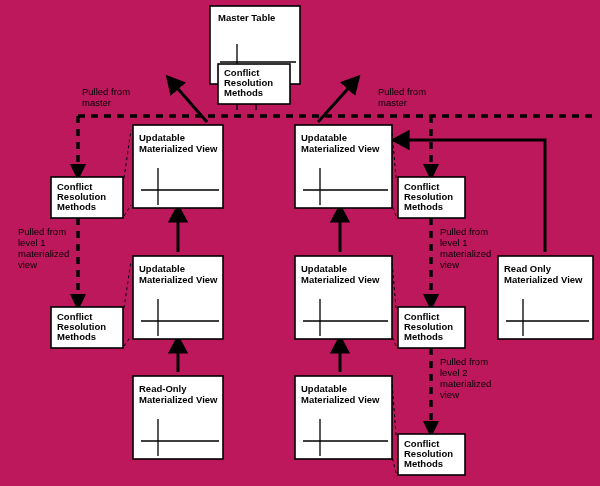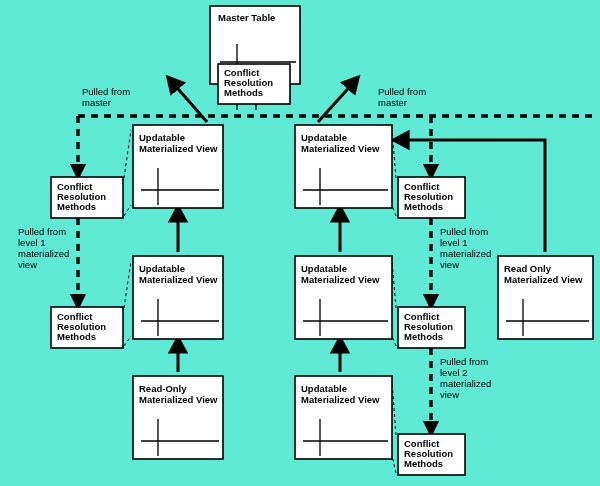--- a/index.html
+++ b/index.html
@@ -15,21 +15,21 @@
               font-size:9.5px;font-weight:normal;fill:#000;}
   .bx{fill:#ffffff;stroke:#000000;stroke-width:1.6;}
   .tbl{stroke:#000000;stroke-width:1.3;fill:none;}
   .solid{stroke:#000000;stroke-width:3;fill:none;}
   .dash{stroke:#000000;stroke-width:3.4;fill:none;stroke-dasharray:7 6;}
   .leader{stroke:#000000;stroke-width:1;fill:none;stroke-dasharray:3 3;}
 </style>
 </head>
 <body>
 
-<div id="diagram" style="background: #5eead4;">
+<div id="diagram" style="background: #be185d;">
   <svg viewBox="0 0 600 486" xmlns="http://www.w3.org/2000/svg">
     <defs>
       <marker id="ah-solid" markerWidth="8" markerHeight="8" refX="3.2" refY="4" orient="auto" markerUnits="strokeWidth">
         <path d="M0,0.6 L6.4,4 L0,7.4 z" fill="#000"></path>
       </marker>
       <marker id="ah-dash" markerWidth="5.2" markerHeight="5.2" refX="2.4" refY="2.6" orient="auto" markerUnits="strokeWidth">
         <path d="M0,0.2 L5.0,2.6 L0,5.0 z" fill="#000"></path>
       </marker>
     </defs>
 

